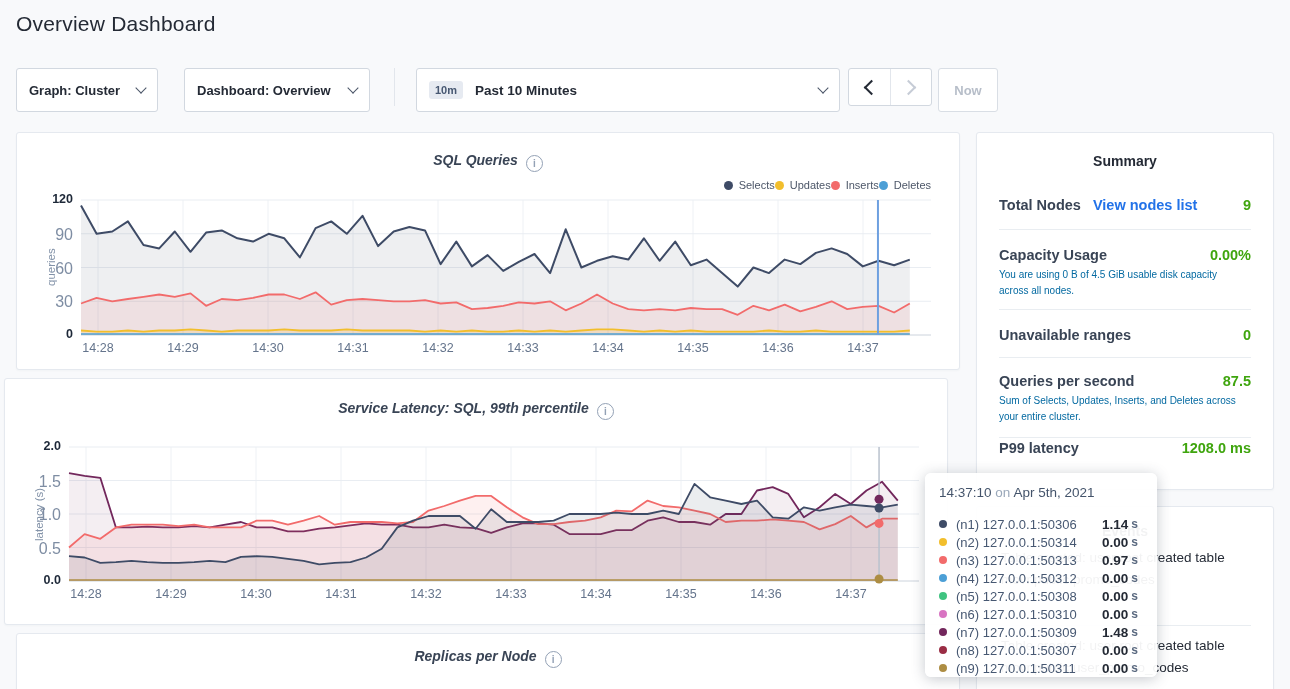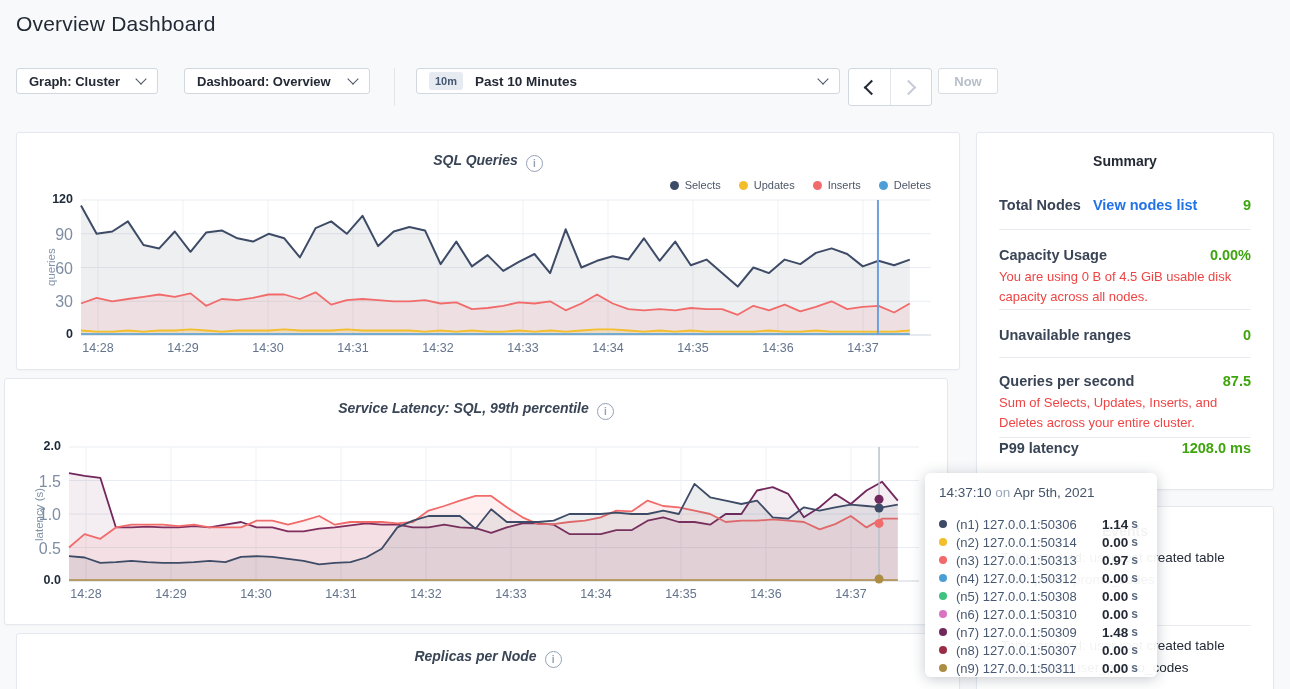--- a/index.html
+++ b/index.html
@@ -10,21 +10,21 @@
     -webkit-font-smoothing:antialiased;
   }
   .page{position:absolute;inset:0;}
   h1.page-title{
     position:absolute;left:16px;top:12px;margin:0;
     font-size:21px;font-weight:500;color:#242a35;letter-spacing:.2px;
   }
   
   .toolbar{position:absolute;left:0;top:68px;width:100%;height:38px;}
   .btn{
-    position:absolute;height:26px;background:#fff;border:1px solid #d2d8e0;
+    position:absolute;height:44px;background:#fff;border:1px solid #d2d8e0;
     border-radius:3px;display:flex;align-items:center;box-sizing:border-box;
     font-family:inherit;font-size:13px;font-weight:bold;color:#242a35;cursor:pointer;padding:0 12px;
   }
   .dd{justify-content:space-between;}
   .chev{
     width:7px;height:7px;border-right:1.6px solid #4a5568;border-bottom:1.6px solid #4a5568;
     transform:rotate(45deg);margin-left:10px;margin-top:-4px;flex:0 0 auto;
   }
   .vdiv{position:absolute;left:394px;top:0;width:1px;height:38px;background:#e2e6ec;}
   .timepicker{left:416px;width:424px;}
@@ -50,39 +50,39 @@
     position:absolute;background:#fff;border:1px solid #e5e9ef;border-radius:3px;
     box-shadow:0 1px 2px rgba(40,50,70,.03);box-sizing:border-box;
   }
   .chart-head{position:absolute;left:0;right:0;text-align:center;font-style:italic;}
   .chart-title{font-size:14px;font-weight:bold;color:#394455;}
   .info-icon{
     display:inline-block;width:15px;height:15px;line-height:15px;border:1.3px solid #93a1b5;border-radius:50%;
     color:#93a1b5;font-size:10px;font-style:normal;text-align:center;vertical-align:-2px;margin-left:8px;font-weight:bold;
   }
   .info-icon::before{content:"i";}
-  .legend{position:absolute;right:28px;top:46px;display:flex;gap:18px;}
+  .legend{position:absolute;right:28px;top:46px;display:flex;}
   .legend-item{display:flex;align-items:center;gap:6px;font-size:11px;color:#4c5668;cursor:pointer;}
   .legend-dot{width:9px;height:9px;border-radius:50%;display:inline-block;}
   .plot{position:absolute;}
   .plot svg{position:absolute;left:0;top:0;overflow:visible;}
   .y-tick{position:absolute;left:-54px;width:46px;text-align:right;font-size:16px;color:#7e8da3;}
   .y-tick.bold{color:#1d2838;font-weight:bold;font-size:12.5px;}
   .x-tick{position:absolute;width:48px;text-align:center;font-size:12.5px;color:#64748c;}
   .axis-name{
     position:absolute;font-size:11.5px;color:#8292a8;
     writing-mode:vertical-rl;transform:rotate(180deg);text-align:center;
   }
   
   .card-heading{position:absolute;left:0;right:0;text-align:center;font-size:14px;font-weight:bold;color:#242a35;}
   .sum-row{position:absolute;left:22px;right:22px;display:flex;align-items:baseline;}
   .sum-label{font-size:14.5px;font-weight:bold;color:#394455;}
   .sum-link{font-size:14.5px;font-weight:bold;color:#2272e8;margin-left:12px;cursor:pointer;}
   .sum-value{margin-left:auto;font-size:14.5px;font-weight:bold;color:#3fa50e;}
-  .sum-desc{position:absolute;left:22px;right:26px;font-size:13px;color:#ef4444;line-height:1.55;}
+  .sum-desc{position:absolute;left:22px;right:26px;font-size:10px;color:#0369a1;line-height:1.55;}
   .divider{position:absolute;left:22px;right:22px;height:1px;background:#e9edf1;}
   
   .event-item{position:absolute;left:24px;right:22px;margin:0;font-size:13.5px;color:#242a35;line-height:1.6;}
   
   .tooltip{
     position:absolute;left:925px;top:473px;width:232px;height:204px;z-index:20;
     background:rgba(255,255,255,.94);border-radius:6px;box-sizing:border-box;
     box-shadow:0 2px 14px rgba(50,60,80,.28);padding:12px 14px;
   }
   .tt-head{font-size:13.5px;color:#44546b;margin-bottom:15px;}

